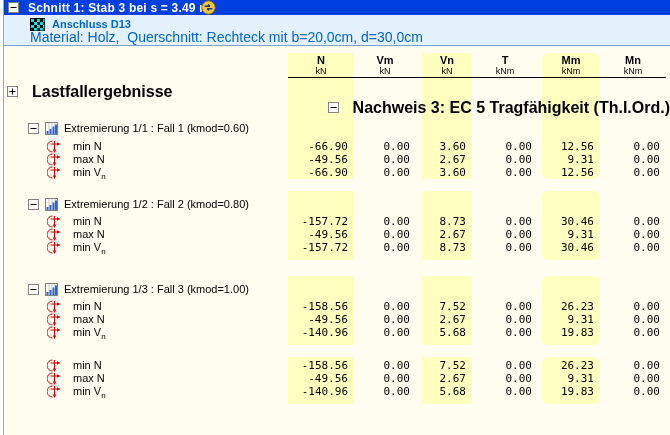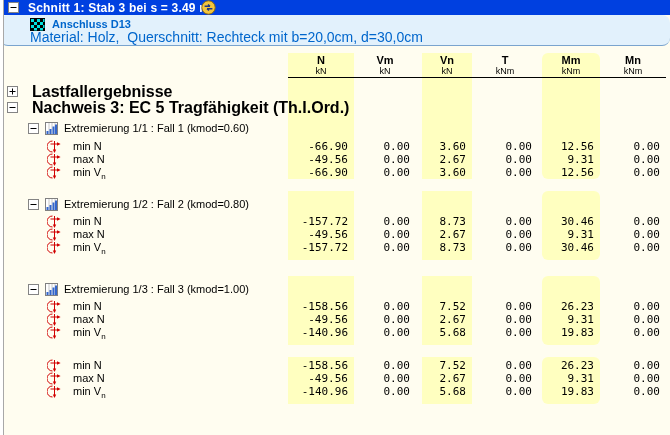--- a/index.html
+++ b/index.html
@@ -8,21 +8,21 @@
   
   .gutter{position:absolute;left:0;top:0;bottom:0;width:3px;background:#FFFFFF;z-index:10;}
   .gutterline{position:absolute;left:3px;top:0;bottom:0;width:1px;background:#A8A8A8;z-index:10;}
   
   .titlebar{position:relative;height:15px;background:#0040E0;display:flex;align-items:center;}
   .titlebar .title{color:#fff;font-weight:bold;font-size:12px;margin-left:9px;letter-spacing:.2px;white-space:pre;}
   .ebox{width:11px;height:11px;flex:0 0 auto;display:inline-block;}
   .titlebar .ebox{margin-left:8px;}
   .coin{position:absolute;left:201px;top:0px;}
   
-  .subheader{height:31px;background:#E2F1FC;border-bottom:1px solid #7AA4CE;box-sizing:border-box;padding-top:2px;border-radius:8px;}
+  .subheader{height:31px;background:#E2F1FC;border-bottom:1px solid #7AA4CE;box-sizing:border-box;padding-top:2px;}
   .sh-line1{display:flex;align-items:center;height:14px;padding-left:30px;}
   .sh-name{color:#0066CC;font-size:11px;font-weight:bold;margin-left:7px;}
   .sh-line2{color:#0066CC;font-size:14px;padding-left:30px;height:13px;line-height:13px;white-space:pre;}
   
   .c0{left:288px;width:66px;} .c1{left:354px;width:62px;} .c2{left:422px;width:50px;}
   .c3{left:472px;width:66px;} .c4{left:542px;width:58px;border-radius:6px;} .c5{left:600px;width:66px;}
   .stripe{position:absolute;top:0;bottom:0;background:#FFFFC0;z-index:0;}
   .region{position:relative;}
   .regA .stripe{top:7px;}
   .regB{box-sizing:border-box;padding-top:2px;padding-bottom:6px;}
@@ -30,21 +30,21 @@
   
   .colheads{position:relative;height:32px;}
   .chead{position:absolute;top:8px;text-align:center;}
   .clabel{font-size:11px;font-weight:bold;line-height:12px;}
   .cunit{font-size:9px;line-height:10px;}
   .headline{position:absolute;left:288px;width:378px;bottom:0;height:1px;background:#000;}
   
   .trow{position:relative;display:flex;align-items:center;}
   .trow .lbl{font-size:16px;font-weight:bold;margin-left:14px;}
   .row-lastfall{height:15px;margin-top:6px;}
-  .row-nachweis{height:17px;}
+  .row-nachweis{height:17px;justify-content:flex-end;}
   .trow .ebox{margin-left:7px;}
   .btitle{position:relative;height:24px;display:flex;align-items:center;}
   .regB .btitle{height:22px;}
   .btitle .ebox{margin-left:28px;}
   .btitle .bicon{margin-left:6px;display:inline-flex;}
   .btitle .lbl{font-size:11px;margin-left:6px;}
   
   .drow{position:relative;height:13px;}
   .ricon{position:absolute;left:47px;top:0;}
   .rlabel{position:absolute;left:73px;top:0;font-size:11px;line-height:13px;}

